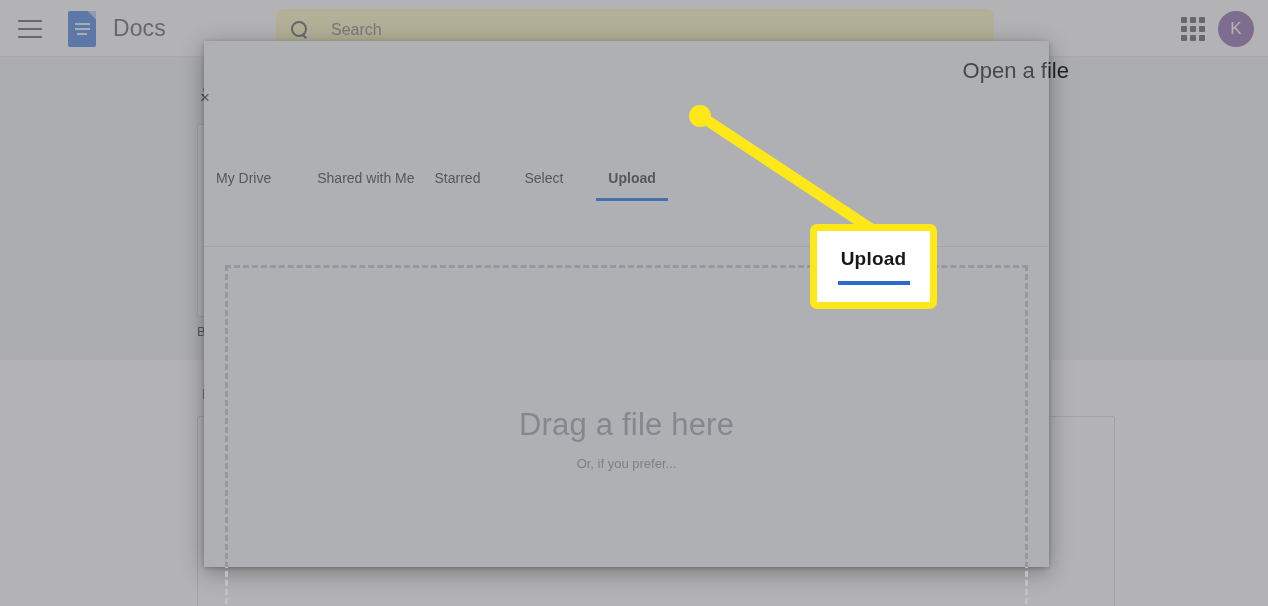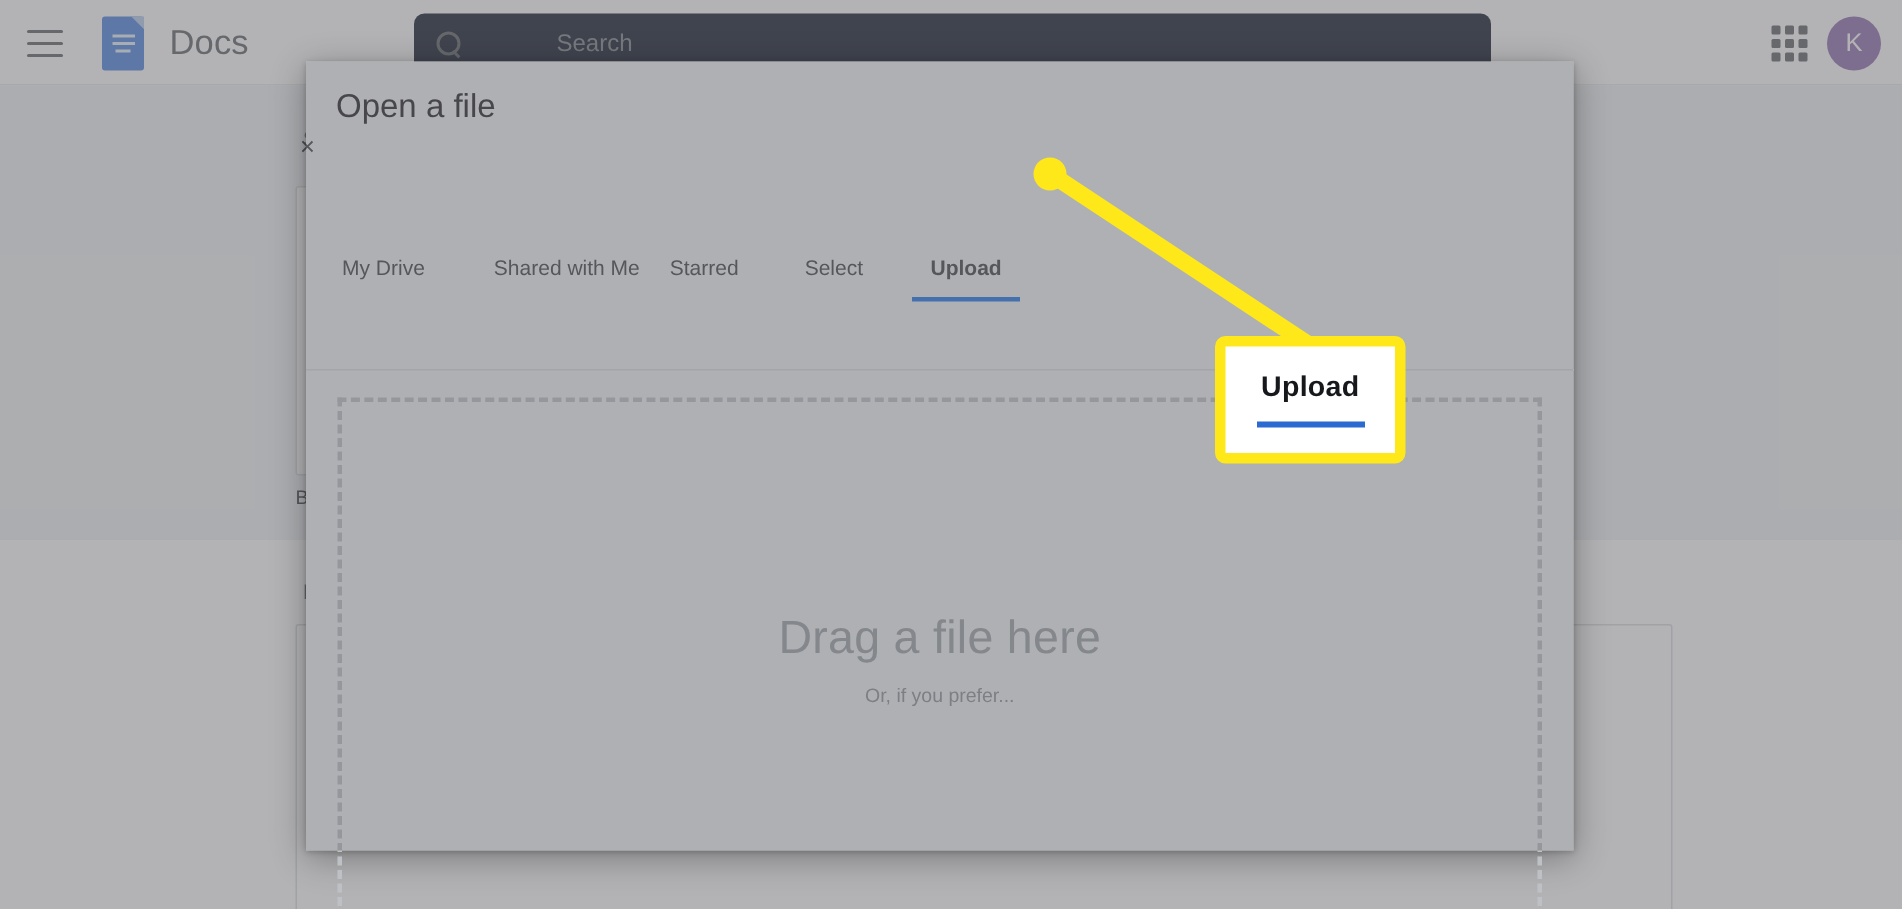--- a/index.html
+++ b/index.html
@@ -60,23 +60,23 @@
     margin-left: 17px;
     font-size: 23px;
     color: #5f6368;
     letter-spacing: .1px;
   }
 
   .search-bar {
     position: absolute;
     left: 276px; top: 8px;
     width: 718px; height: 41px;
-    background: #0f172a;
+    background: #fef9c3;
     border-radius: 7px;
-    display: flex; align-items: center; gap: 40px;
+    display: flex; align-items: center;
   }
   .search-icon {
     margin-left: 14px;
     width: 19px; height: 19px;
     position: relative;
   }
   .search-icon::before {
     content: "";
     position: absolute; left: 1px; top: 1px;
     width: 12px; height: 12px;
@@ -200,20 +200,21 @@
     z-index: 5;
   }
   #dialog > * { position: relative; z-index: 1; }
 
   .dlg-title {
     position: absolute;
     left: 20px; top: 17px;
     font-size: 22px;
     color: #202124;
     font-weight: 400;
+    text-align: right;
   }
   .dlg-close {
     position: absolute;
     right: 12px; top: 18px;
     width: 26px; height: 26px;
     display: flex; align-items: center; justify-content: center;
     font-size: 17px; color: #3c4043;
     cursor: pointer;
   }
 
@@ -381,21 +382,21 @@
 </div>
 
 <div id="scrim"></div>
 
 <div id="dialog">
 
   <div class="dlg-title">Open a file</div>
   <div class="dlg-close">×</div>
 
   <div class="dlg-tabs">
-    <div class="dlg-tab" style="margin-left:24px;">My Drive</div>
+    <div class="dlg-tab" style="margin-left:12px;">My Drive</div>
     <div class="dlg-tab" style="margin-left:46px;text-align:right;">Shared with Me</div>
     <div class="dlg-tab" style="margin-left:20px;">Starred</div>
     <div class="dlg-tab" style="margin-left:44px;">Select</div>
     <div class="dlg-tab active" style="margin-left:45px;">Upload</div>
   </div>
   <div class="tabs-sep"></div>
 
   <div class="dropzone">
     <div class="dz-drag">Drag a file here</div>
     <div class="dz-or">Or, if you prefer...</div>

